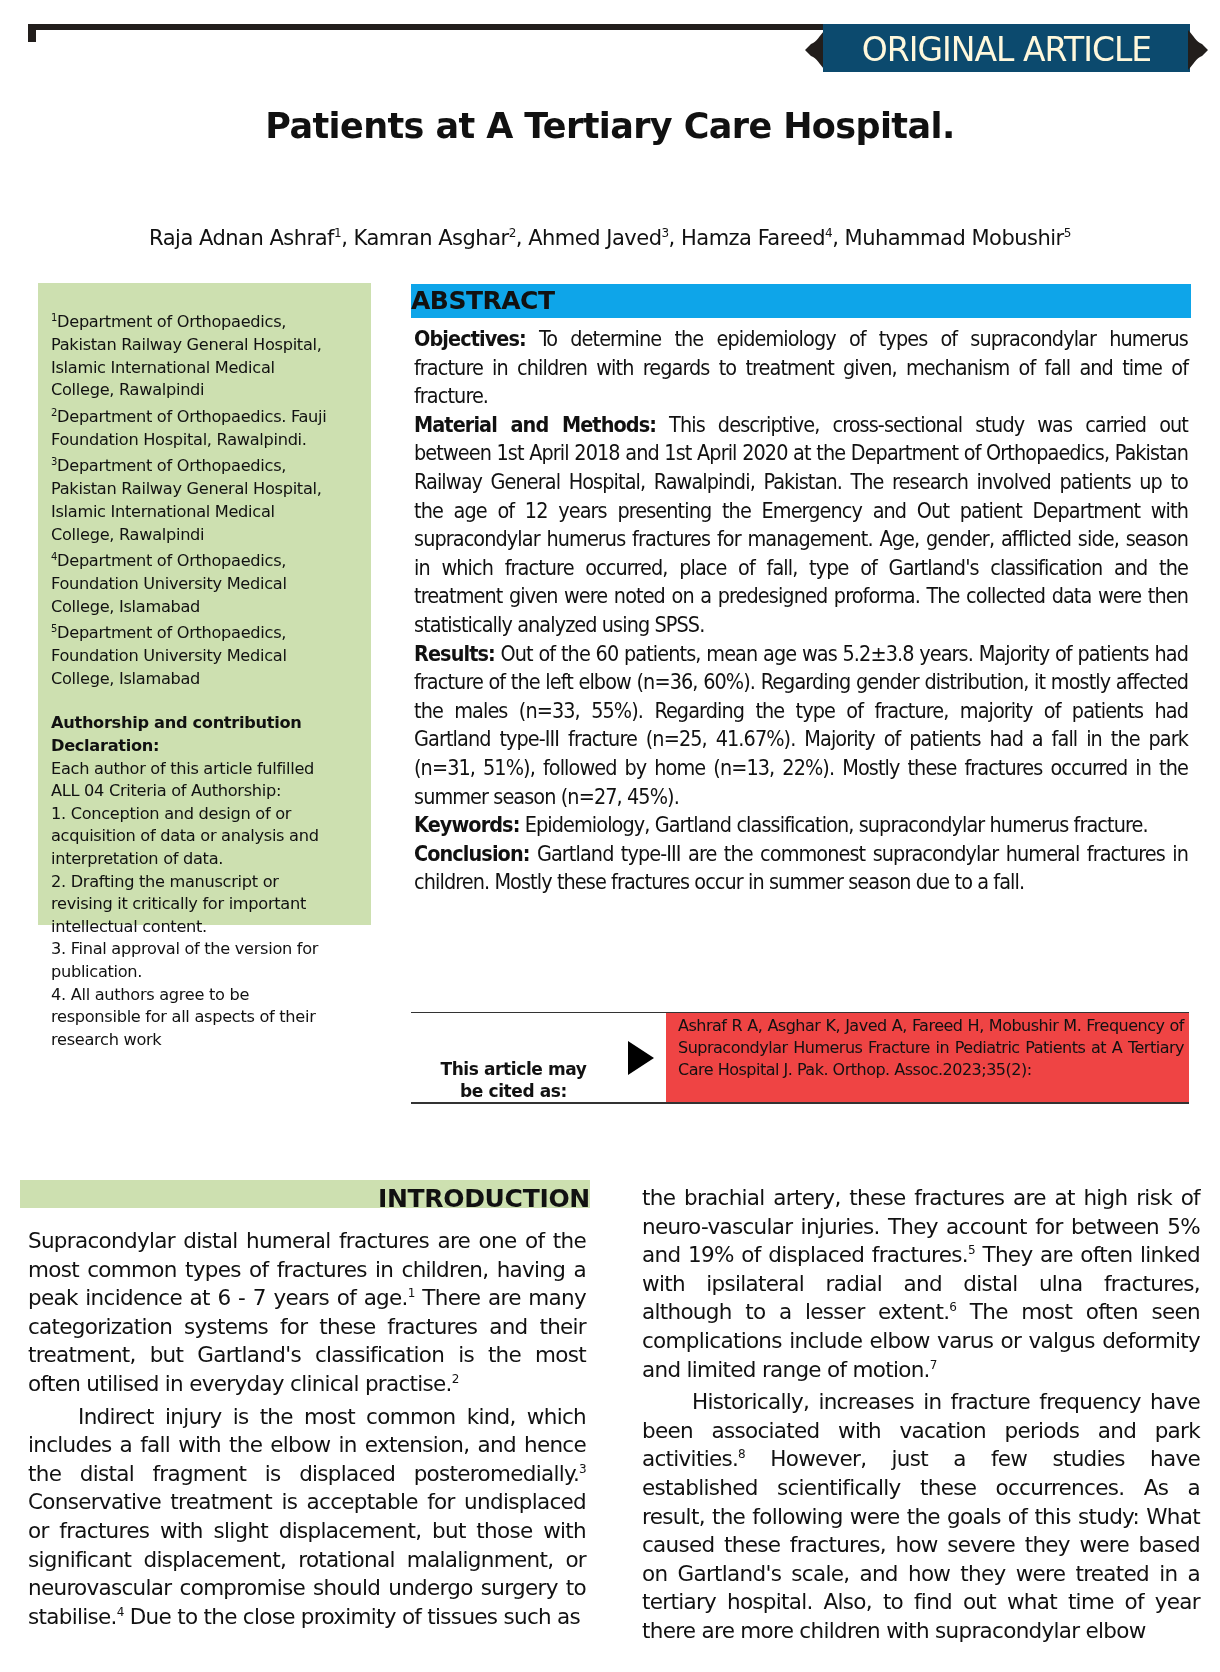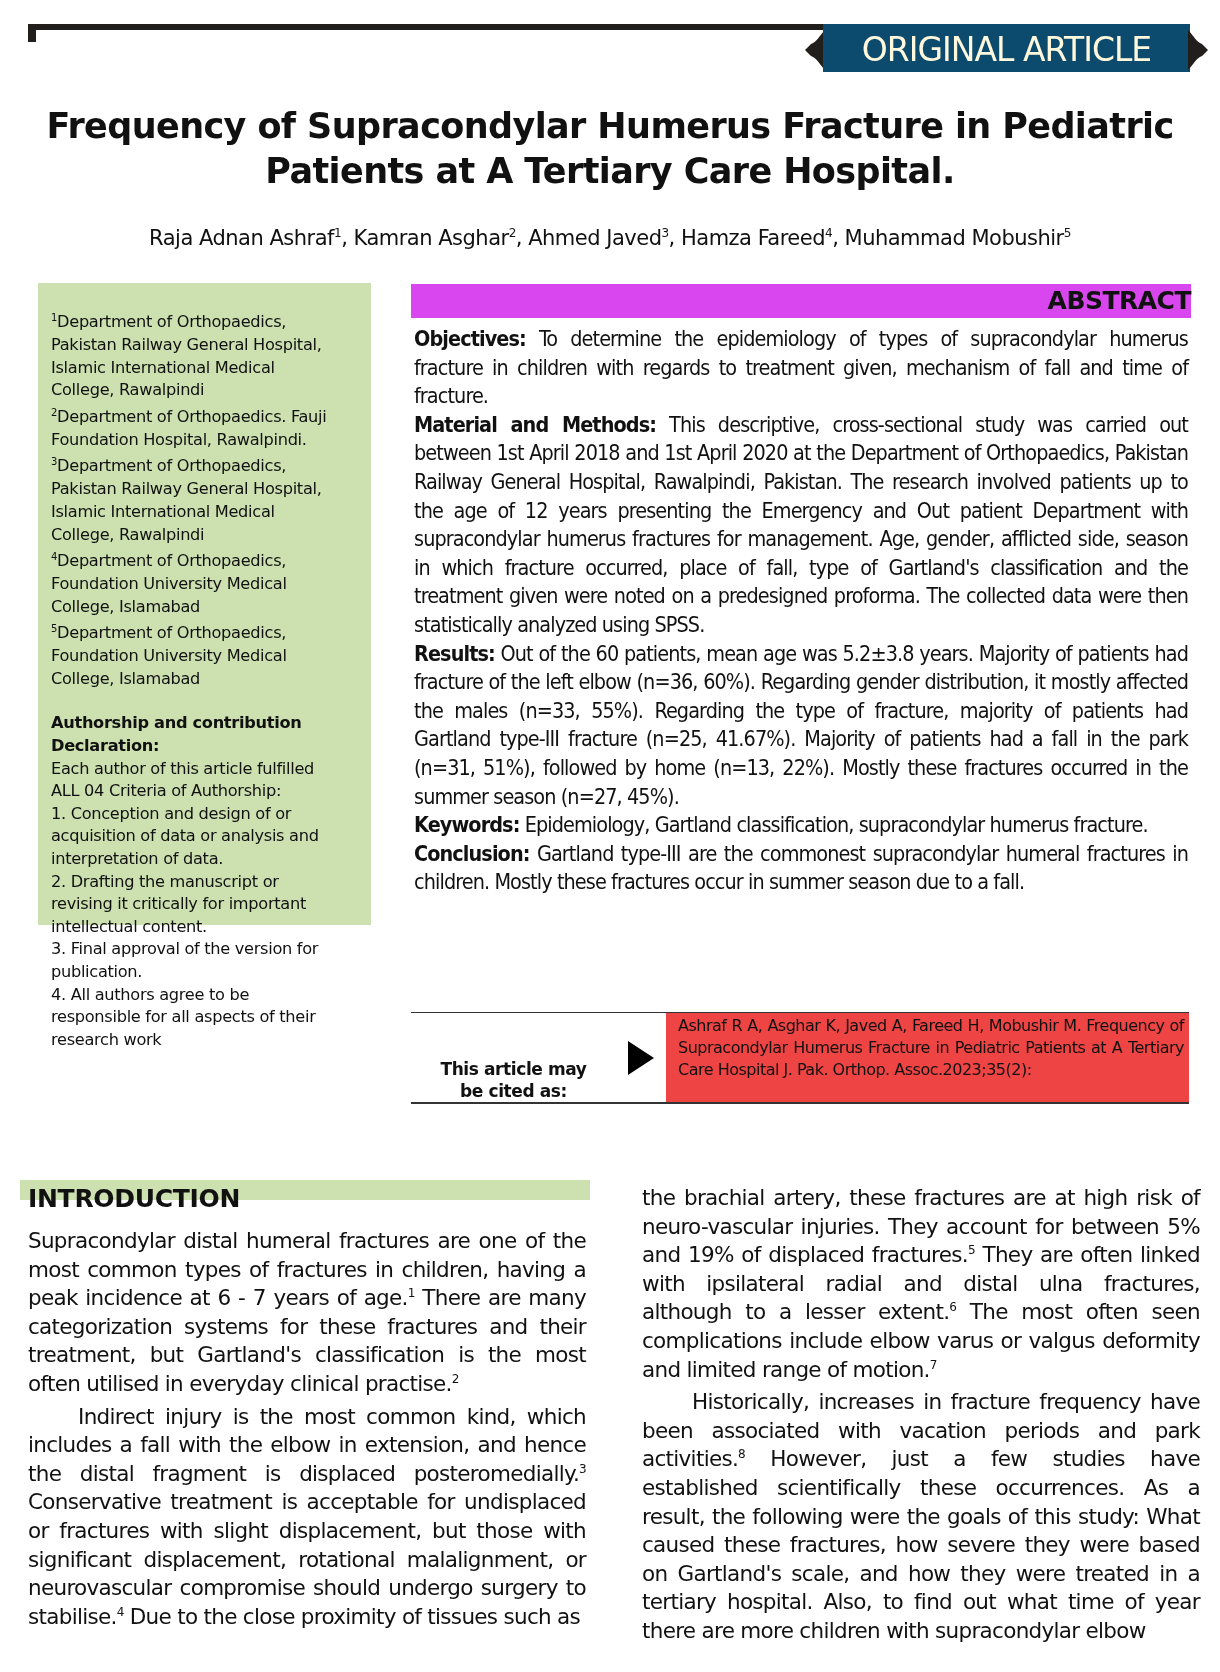--- a/index.html
+++ b/index.html
@@ -23,37 +23,37 @@
     .authors sup { font-size: 12px; }
 
     
     .affil-box { position: absolute; left: 38px; top: 283px; width: 333px; height: 642px; background: #cde0b0;
                  padding: 24px 12px 0 13px; font-size: 16.2px; line-height: 22.6px; letter-spacing: -0.3px; }
     .affil-box sup { font-size: 10px; }
     .affil-box .gap { height: 22px; }
     .affil-box b { font-weight: bold; }
 
     
-    .abs-head { position: absolute; left: 411px; top: 284px; width: 780px; height: 34px; background: #d946ef;
-                text-align: right; font-weight: bold; font-size: 25px; line-height: 34px; letter-spacing: -0.5px; }
+    .abs-head { position: absolute; left: 411px; top: 284px; width: 780px; height: 34px; background: #0ea5e9;
+                text-align: left; font-weight: bold; font-size: 25px; line-height: 34px; letter-spacing: -0.5px; }
     .abs-body { position: absolute; left: 414px; top: 325px; width: 774px; font-size: 21.4px; line-height: 28.6px;
                 text-align: justify; letter-spacing: -0.9px; font-stretch: condensed; }
     .abs-body p { margin: 0; }
     .abs-body b { font-weight: bold; }
 
     
     .cite { position: absolute; left: 411px; top: 1012px; width: 778px; height: 92px; border-top: 1px solid #333; border-bottom: 2px solid #333; display: flex; }
     .cite-label { width: 205px; display: flex; align-items: flex-end; justify-content: center; text-align: center;
                   font-weight: bold; font-size: 17px; line-height: 22px; letter-spacing: -0.4px; }
     .cite-arrow { width: 50px; display: flex; align-items: center; justify-content: center; }
     .cite-text { flex: 1; background: #ef4444; padding: 2px 5px 0 12px; font-size: 16px; line-height: 22px; text-align: justify; letter-spacing: -0.5px; }
 
     
-    .intro-head { position: absolute; left: 20px; top: 1180px; width: 570px; height: 20px; background: #cde0b0;
-                  text-align: left; font-weight: bold; font-size: 25px; line-height: 38px; letter-spacing: -0.3px; padding-left: 8px; }
+    .intro-head { position: absolute; left: 20px; top: 1180px; width: 570px; height: 28px; background: #cde0b0;
+                  text-align: right; font-weight: bold; font-size: 25px; line-height: 38px; letter-spacing: -0.3px; }
     .col { position: absolute; font-size: 21.5px; line-height: 28.6px; text-align: justify; letter-spacing: -0.7px; }
     .col-left { left: 24px; top: 1223px; width: 566px; }
     .col-right { left: 638px; top: 1180px; width: 566px; }
     .col p { margin: 4px; }
     .col .indent { text-indent: 50px; }
     .col sup { font-size: 12px; line-height: 0; }
   </style>
 </head>
 <body>
 
@@ -61,21 +61,20 @@
 <div class="top-rule-tick"></div>
 <svg class="badge-cap-l" viewBox="0 0 20 40">
   <path d="M20 0 C14 6 12 12 6 14 L0 20 L6 26 C12 28 14 34 20 40 Z" fill="#221e1c"></path>
 </svg>
 <div class="badge">ORIGINAL ARTICLE</div>
 <svg class="badge-cap-r" viewBox="0 0 20 40">
   <path d="M0 0 C6 6 8 12 14 14 L20 20 L14 26 C8 28 6 34 0 40 Z" fill="#221e1c"></path>
 </svg>
 
 <div class="title">
-  <div>Frequency of Supracondylar Humerus Fracture in Pediatric</div>
   <div>Patients at A Tertiary Care Hospital.</div>
 </div>
 
 <div class="authors">
   <span>Raja Adnan Ashraf</span><sup>1</sup>, <span>Kamran Asghar</span><sup>2</sup>, <span>Ahmed Javed</span><sup>3</sup>, <span>Hamza Fareed</span><sup>4</sup>, <span>Muhammad Mobushir</span><sup>5</sup>
 </div>
 
 <div class="affil-box">
   <div>
     <sup>1</sup><span>Department of Orthopaedics,</span><br>

